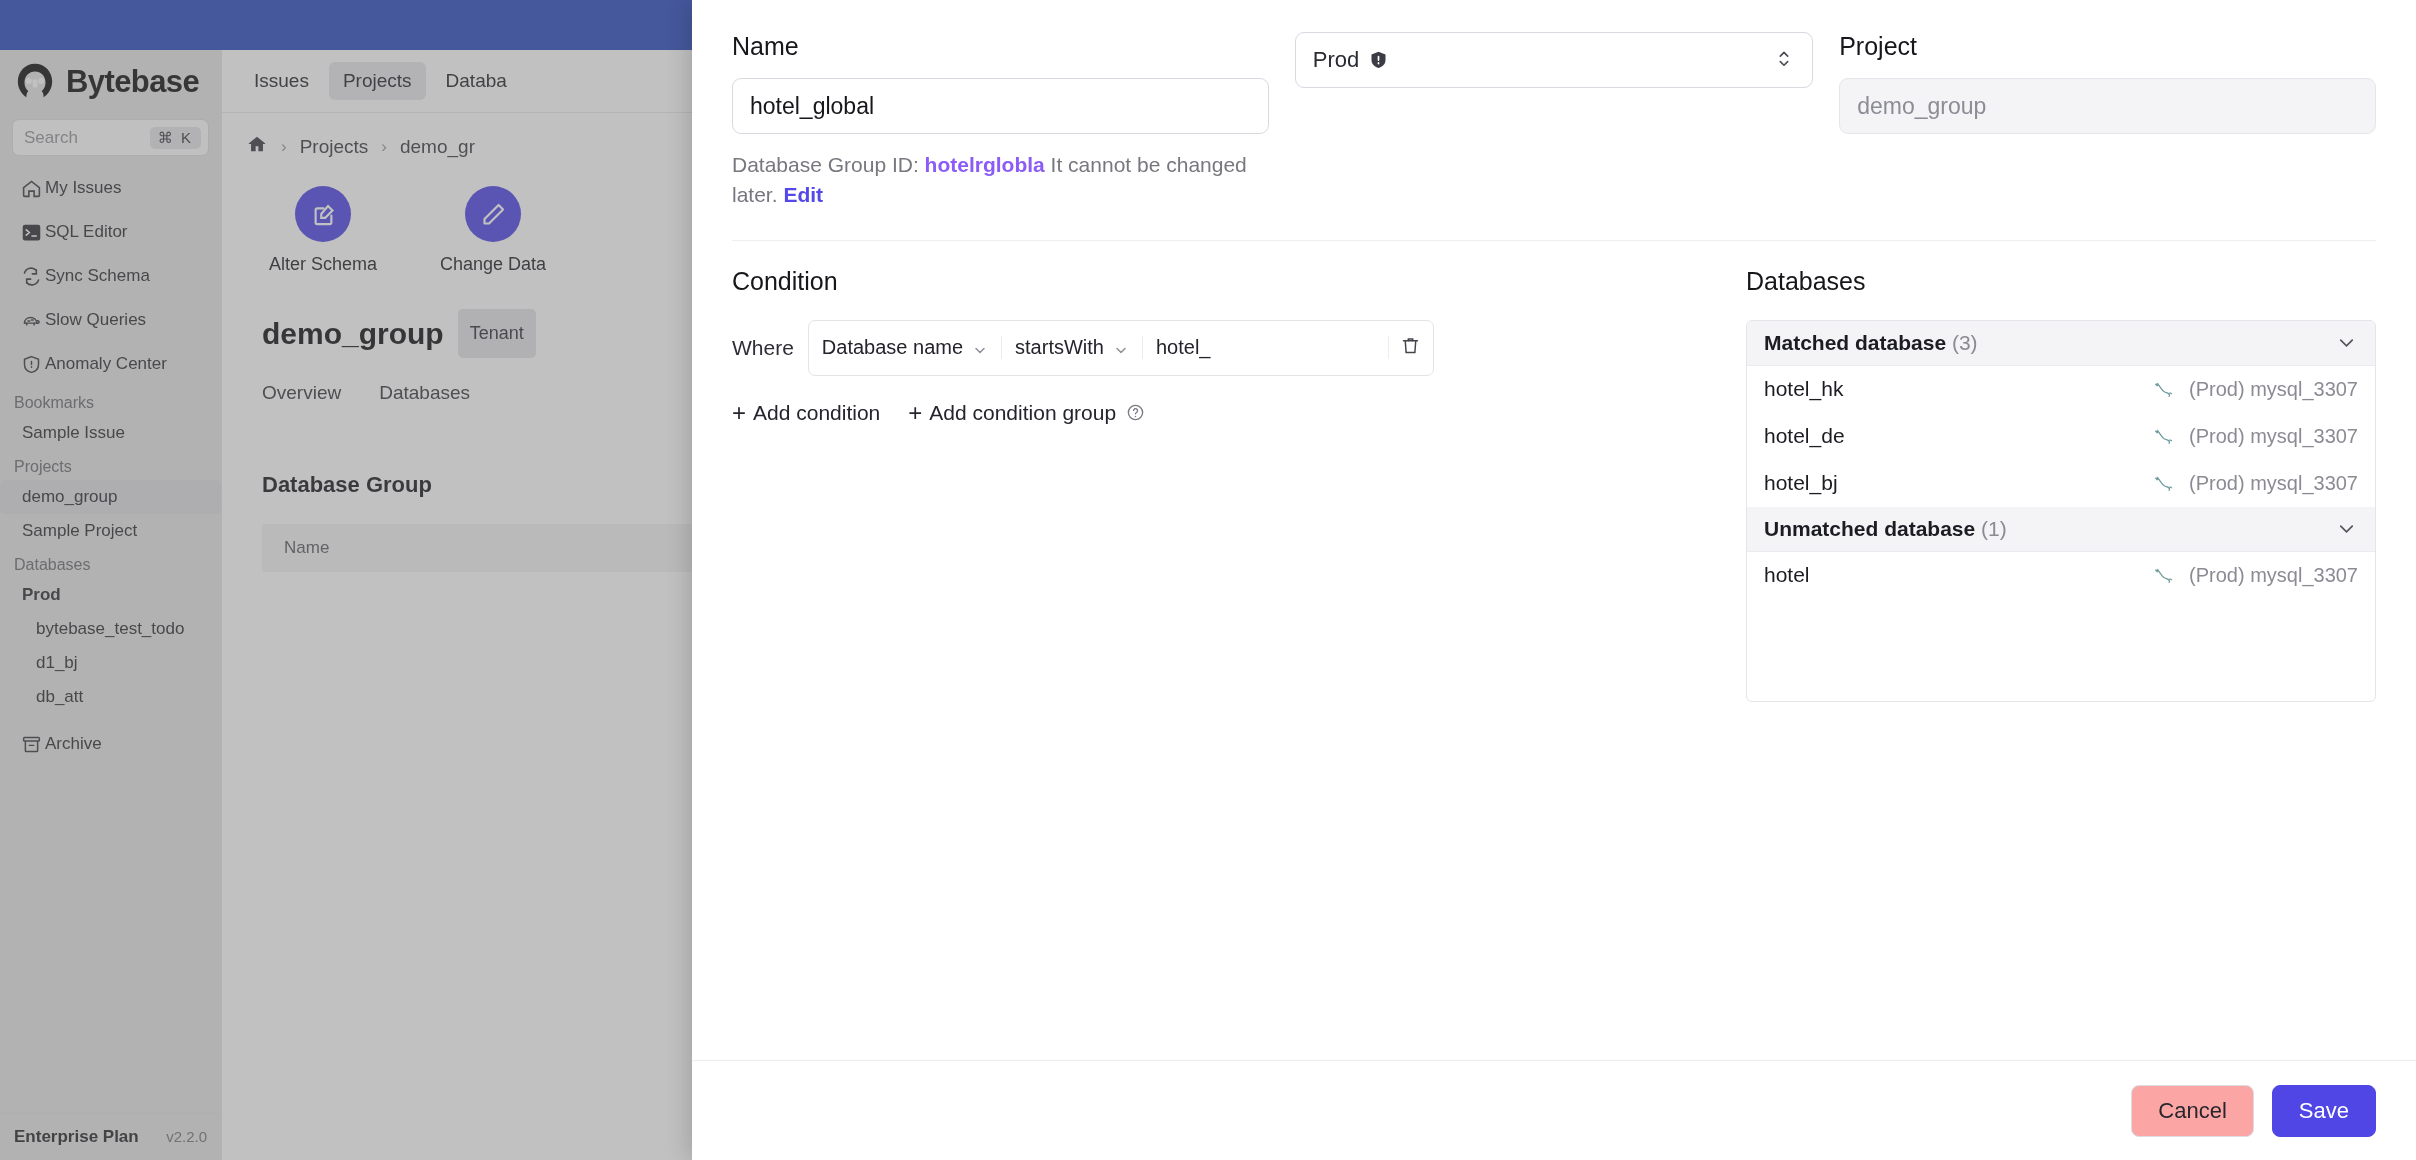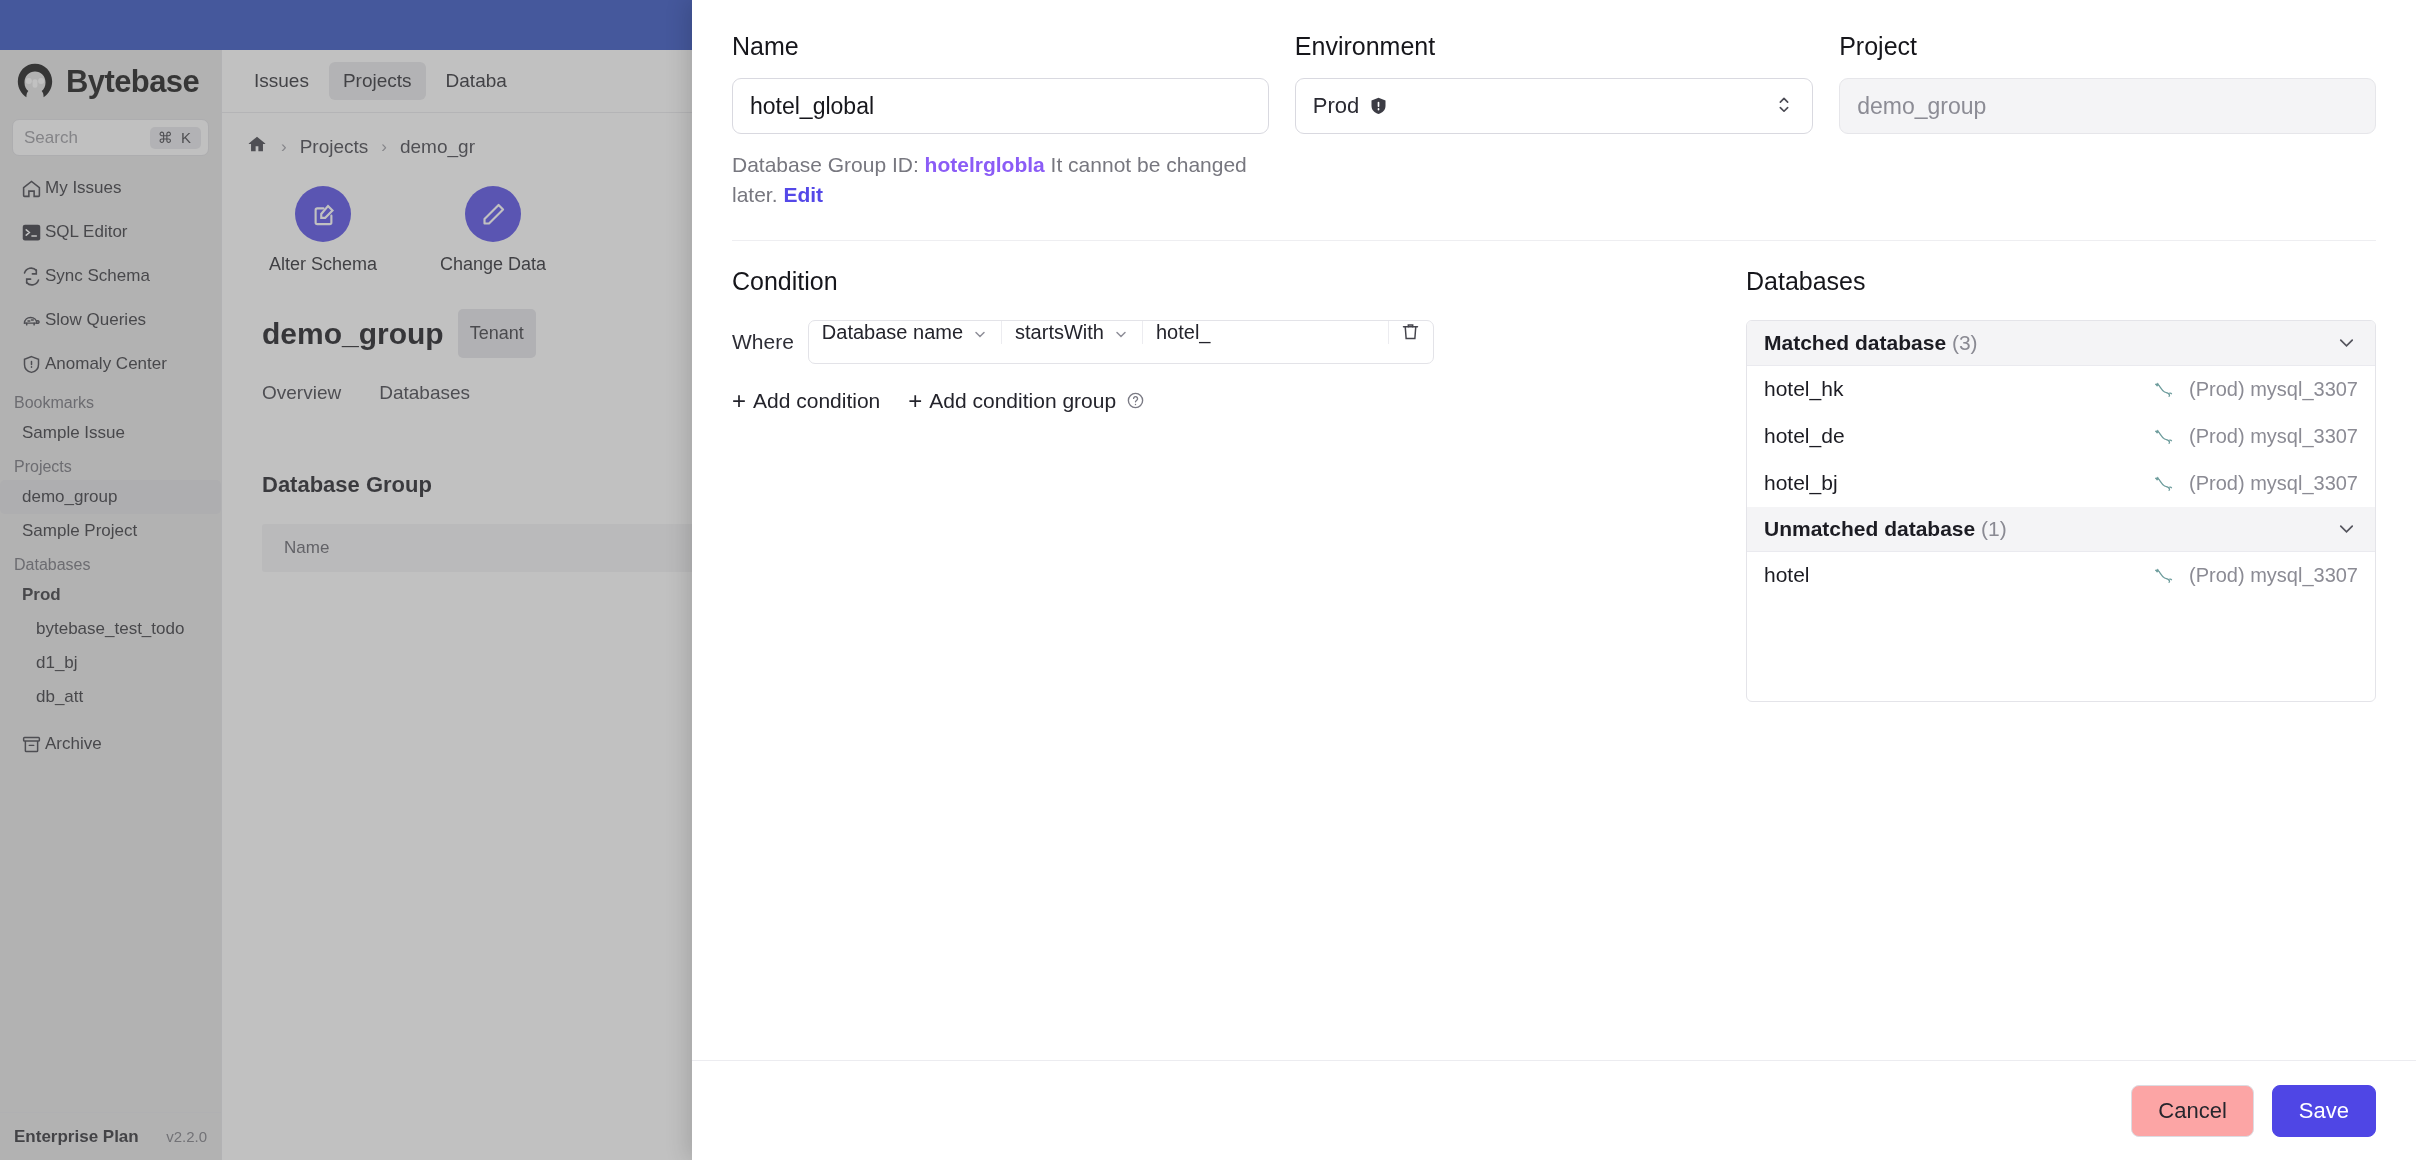--- a/index.html
+++ b/index.html
@@ -178,22 +178,22 @@
   .divider { height: 1px; background: #eeeef1; margin: 30px 40px 0; }
 
   .lower { flex: 1; min-height: 0; display: flex; gap: 34px; padding: 26px 40px 0; }
   .cond-col { flex: 1; min-width: 0; }
   .db-col { width: 630px; flex: 0 0 630px; }
   .section-heading { font-size: 25px; color: #16161b; margin-bottom: 24px; }
 
   .where-row { display: flex; align-items: center; gap: 14px; }
   .where-label { font-size: 21px; color: #2e2e36; }
   .cond-box {
-    display: flex; align-items: flex-start; border: 1px solid #e3e3e8;
-    border-radius: 7px; overflow: hidden; height: 44px; background:#fff;
+    display: flex; align-items: center; border: 1px solid #e3e3e8;
+    border-radius: 7px; overflow: hidden; height: 56px; background:#fff;
   }
   .cond-sel {
     display: flex; align-items: center; gap: 9px; padding: 0 13px;
     font-size: 20px; color: #24242c; border-right: 1px solid #ececf0; cursor: pointer;
     white-space: nowrap;
   }
   .caret { width: 16px; height: 16px; color: #8e8e98; }
   .cond-input {
     width: 246px; display: flex; align-items: center; padding: 0 13px;
     font-size: 20px; color: #24242c; border-right: 1px solid #ececf0;
@@ -429,21 +429,20 @@
         <div class="form-grid">
 
           <div class="field field-name">
             <div class="field-label">Name</div>
             <div class="input">
               <span>hotel_global</span>
             </div>
           </div>
 
           <div class="field field-env">
-            <div class="field-label">Environment</div>
             <div class="select">
               <span class="select-val">
                 <span>Prod</span>
                 <span class="shield-ico">
                   <svg viewBox="0 0 24 24" width="21" height="21">
                       <path d="M12 2l8 3v6.2c0 5-3.4 8.2-8 9.3-4.6-1.1-8-4.3-8-9.3V5z" fill="#3c3c44"></path>
                       <path d="M12 7.5v4.2M12 14.6v1" stroke="#fff" stroke-width="1.9" stroke-linecap="round"></path>
                     </svg>
                 </span>
               </span>

